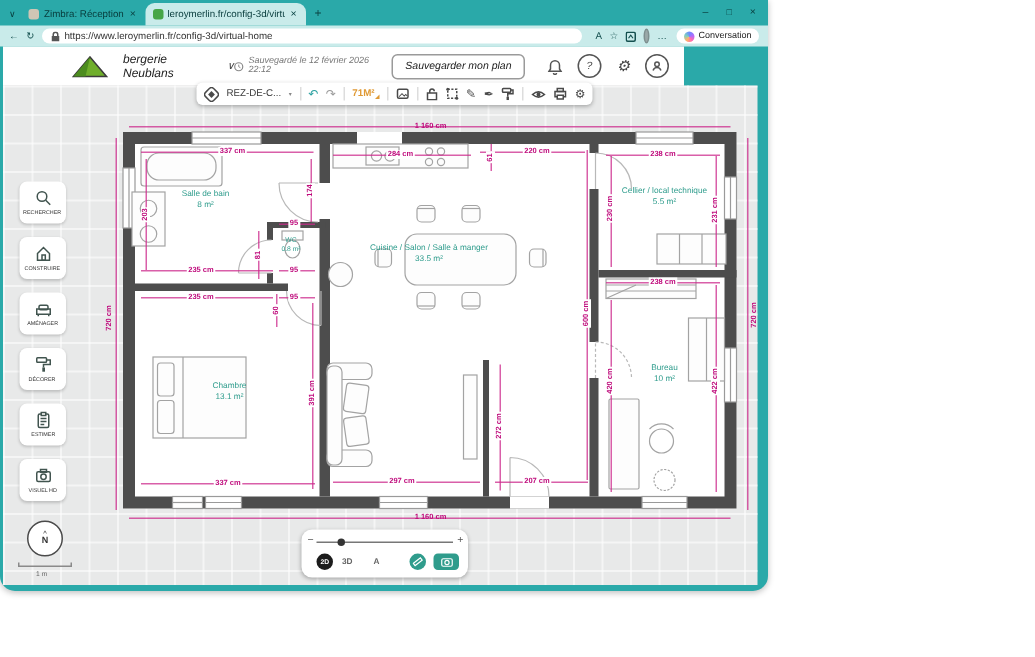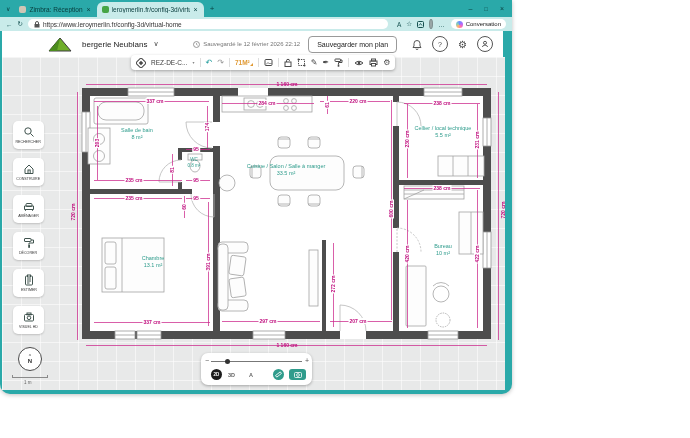--- a/index.html
+++ b/index.html
@@ -13,21 +13,21 @@
   .tclose{font-size:7px;color:#0a4444;padding:0 1px;}
   .winctl{margin-left:auto;display:flex;gap:12px;align-items:center;padding-right:8px;font-size:7px;color:#083d3d;}
   
   #urlrow{position:absolute;left:0;top:17px;width:512px;height:14px;background:#c9ebea;display:flex;align-items:center;gap:5px;padding:0 6px;box-sizing:border-box;font-size:6.5px;color:#15504f;}
   #urlfield{flex:0 0 auto;width:348px;height:10px;background:#fff;border-radius:6px;display:flex;align-items:center;gap:3px;padding:0 6px;color:#333;overflow:hidden;white-space:nowrap;}
   .urlico{display:flex;align-items:center;}
   #conv{margin-left:1px;height:10px;background:#fff;border-radius:6px;display:flex;align-items:center;gap:3px;padding:0 5px;color:#222;font-size:6px;}
   #conv .dot{width:7px;height:7px;border-radius:50%;background:conic-gradient(#6a8dff,#b16aff,#ff6ab0,#ffb36a,#7fd0c0,#6a8dff);}
   .avatar{width:8px;height:8px;border-radius:50%;background:#9aa8a8;border:1px solid #7d8f8f;}
   
-  #appheader{position:absolute;left:2px;top:31px;width:501px;height:26px;background:#fff;border-bottom:1px solid #e4e4e4;display:flex;align-items:center;}
+  #appheader{position:absolute;left:2px;top:31px;width:454px;height:26px;background:#fff;border-bottom:1px solid #e4e4e4;display:flex;align-items:center;font-style:italic;}
   #appheader .title{font-size:8px;color:#222;margin-left:10px;}
   .chev{font-size:7px;color:#444;margin-left:6px;}
   #savedtxt{font-size:6px;color:#777;display:flex;align-items:center;gap:3px;}
   #savebtn{font-size:7px;color:#222;border:1px solid #9a9a9a;border-radius:4px;padding:4px 8px;background:#fff;margin:0 10px 0 8px;white-space:nowrap;}
   .hico{margin:0 5px;display:flex;align-items:center;color:#444;}
   .circ{width:14px;height:14px;border:1px solid #555;border-radius:50%;display:flex;align-items:center;justify-content:center;}
   
   #canvasbg{position:absolute;left:2px;top:57px;width:503px;height:333px;background:#e8e9e9;background-image:linear-gradient(rgba(255,255,255,.55) 1px,transparent 1px),linear-gradient(90deg,rgba(255,255,255,.55) 1px,transparent 1px);background-size:19px 19px;}
   #overlay{position:absolute;left:0;top:0;width:512px;height:394px;}
   

